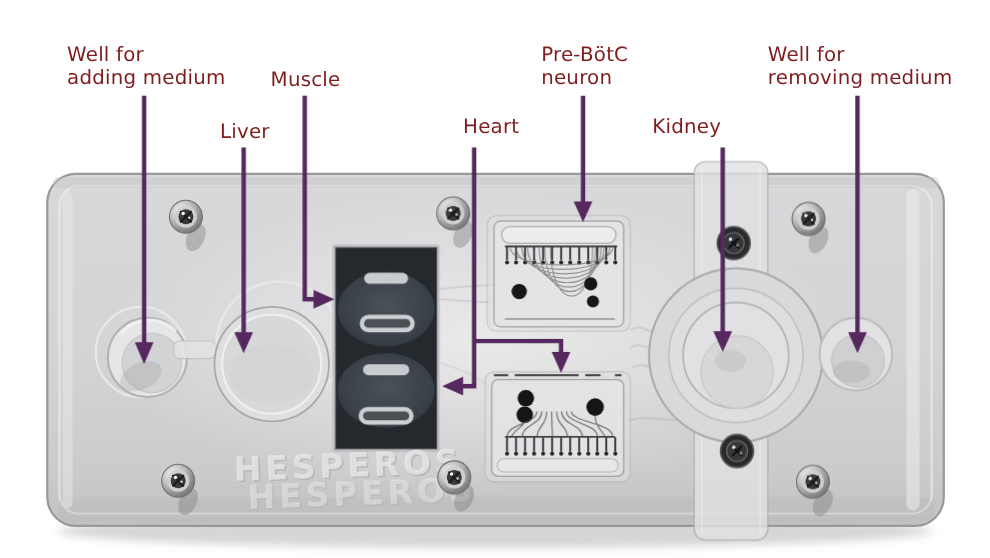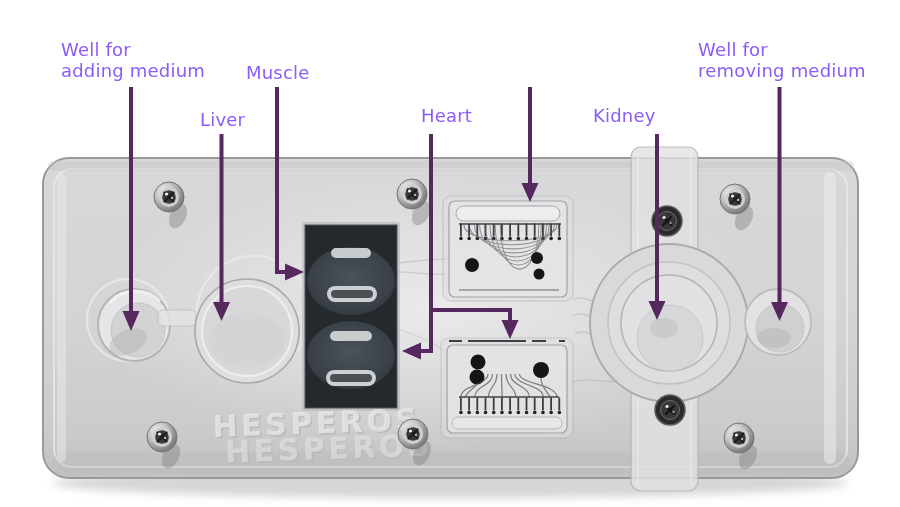--- a/index.html
+++ b/index.html
@@ -6,21 +6,21 @@
   .canvas{
     position:relative;
     width:900px;height:507px;
     background:#ffffff;
     overflow:hidden;
     font-family:"DejaVu Sans", sans-serif;
   }
   .canvas svg{position:absolute;left:0;top:0;}
   .lbl{
     position:absolute;
-    color:#8b5cf6;
+    color:#7f1d1d;
     font-size:18px;
     line-height:21px;
     letter-spacing:.2px;
     white-space:pre-line;
     font-family:"DejaVu Sans", sans-serif;
   }
   .wm{
     font-family:"DejaVu Sans", sans-serif;
     font-weight:bold;
     letter-spacing:3.5px;
@@ -224,17 +224,19 @@
       <polygon points="779.5,321 771,302 788,302" fill="#56285f" stroke="none"></polygon>
     </g>
   </g>
 </svg>
 
 <div class="lbl" style="left:61px;top:39px">Well for
 adding medium</div>
 <div class="lbl" style="left:200px;top:109px">Liver</div>
 <div class="lbl" style="left:246px;top:62px">Muscle</div>
 <div class="lbl" style="left:421px;top:105px">Heart</div>
+<div class="lbl" style="left:492px;top:39px">Pre-BötC
+neuron</div>
 <div class="lbl" style="left:593px;top:105px">Kidney</div>
 <div class="lbl" style="left:698px;top:39px">Well for
 removing medium</div>
 
 </div>
 
 </body></html>

